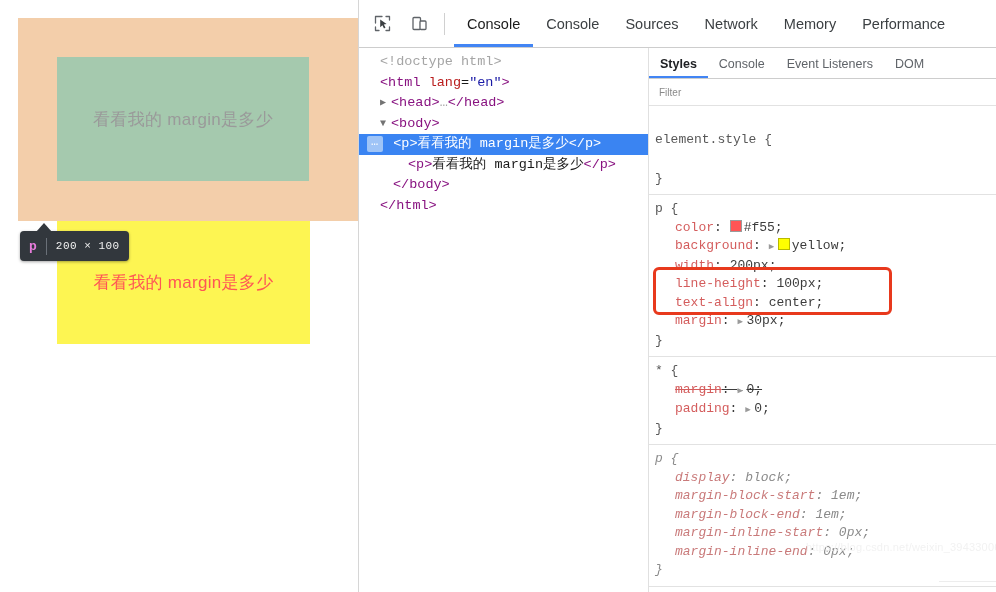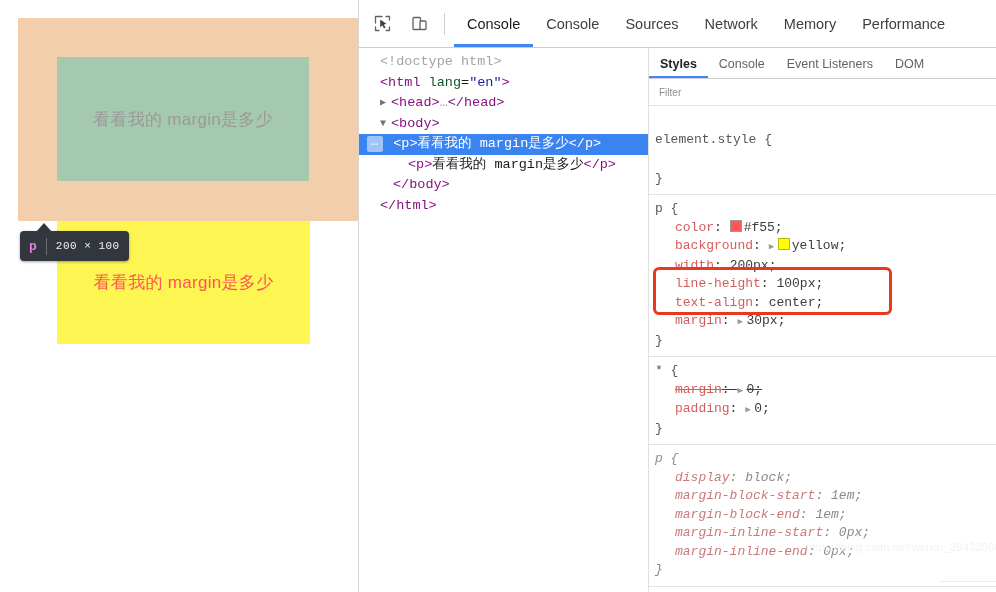--- a/index.html
+++ b/index.html
@@ -97,21 +97,21 @@
   #dom-tree{
     position:absolute;left:0;top:48px;width:290px;height:544px;
     background:#fff;
     font-family:"Liberation Mono", monospace;
     font-size:13.5px;line-height:20.5px;
     padding-top:4px;box-sizing:border-box;
     overflow:hidden;
   }
   .dom-line{position:relative;height:20.5px;white-space:nowrap;display:flex;align-items:center;}
   .tw{color:#881280;}        
-  .attr{color:#14532d;font-family:Liberation Mono, monospace;}      
+  .attr{color:#b91c1c;font-family:Liberation Mono, monospace;}      
   .aval{color:#1a1aa6;}      
   .txt{color:#1a1a1a;}       
   .com{color:#a5a5a5;}       
   .arrow-t{color:#737373;font-size:10px;display:inline-block;width:11px;}
   .dom-line.selected{background:#3a84f2;}
   .dom-line.selected .tw,
   .dom-line.selected .txt,
   .dom-line.selected .attr,
   .dom-line.selected .aval{color:#ffffff;}
   .dots{

